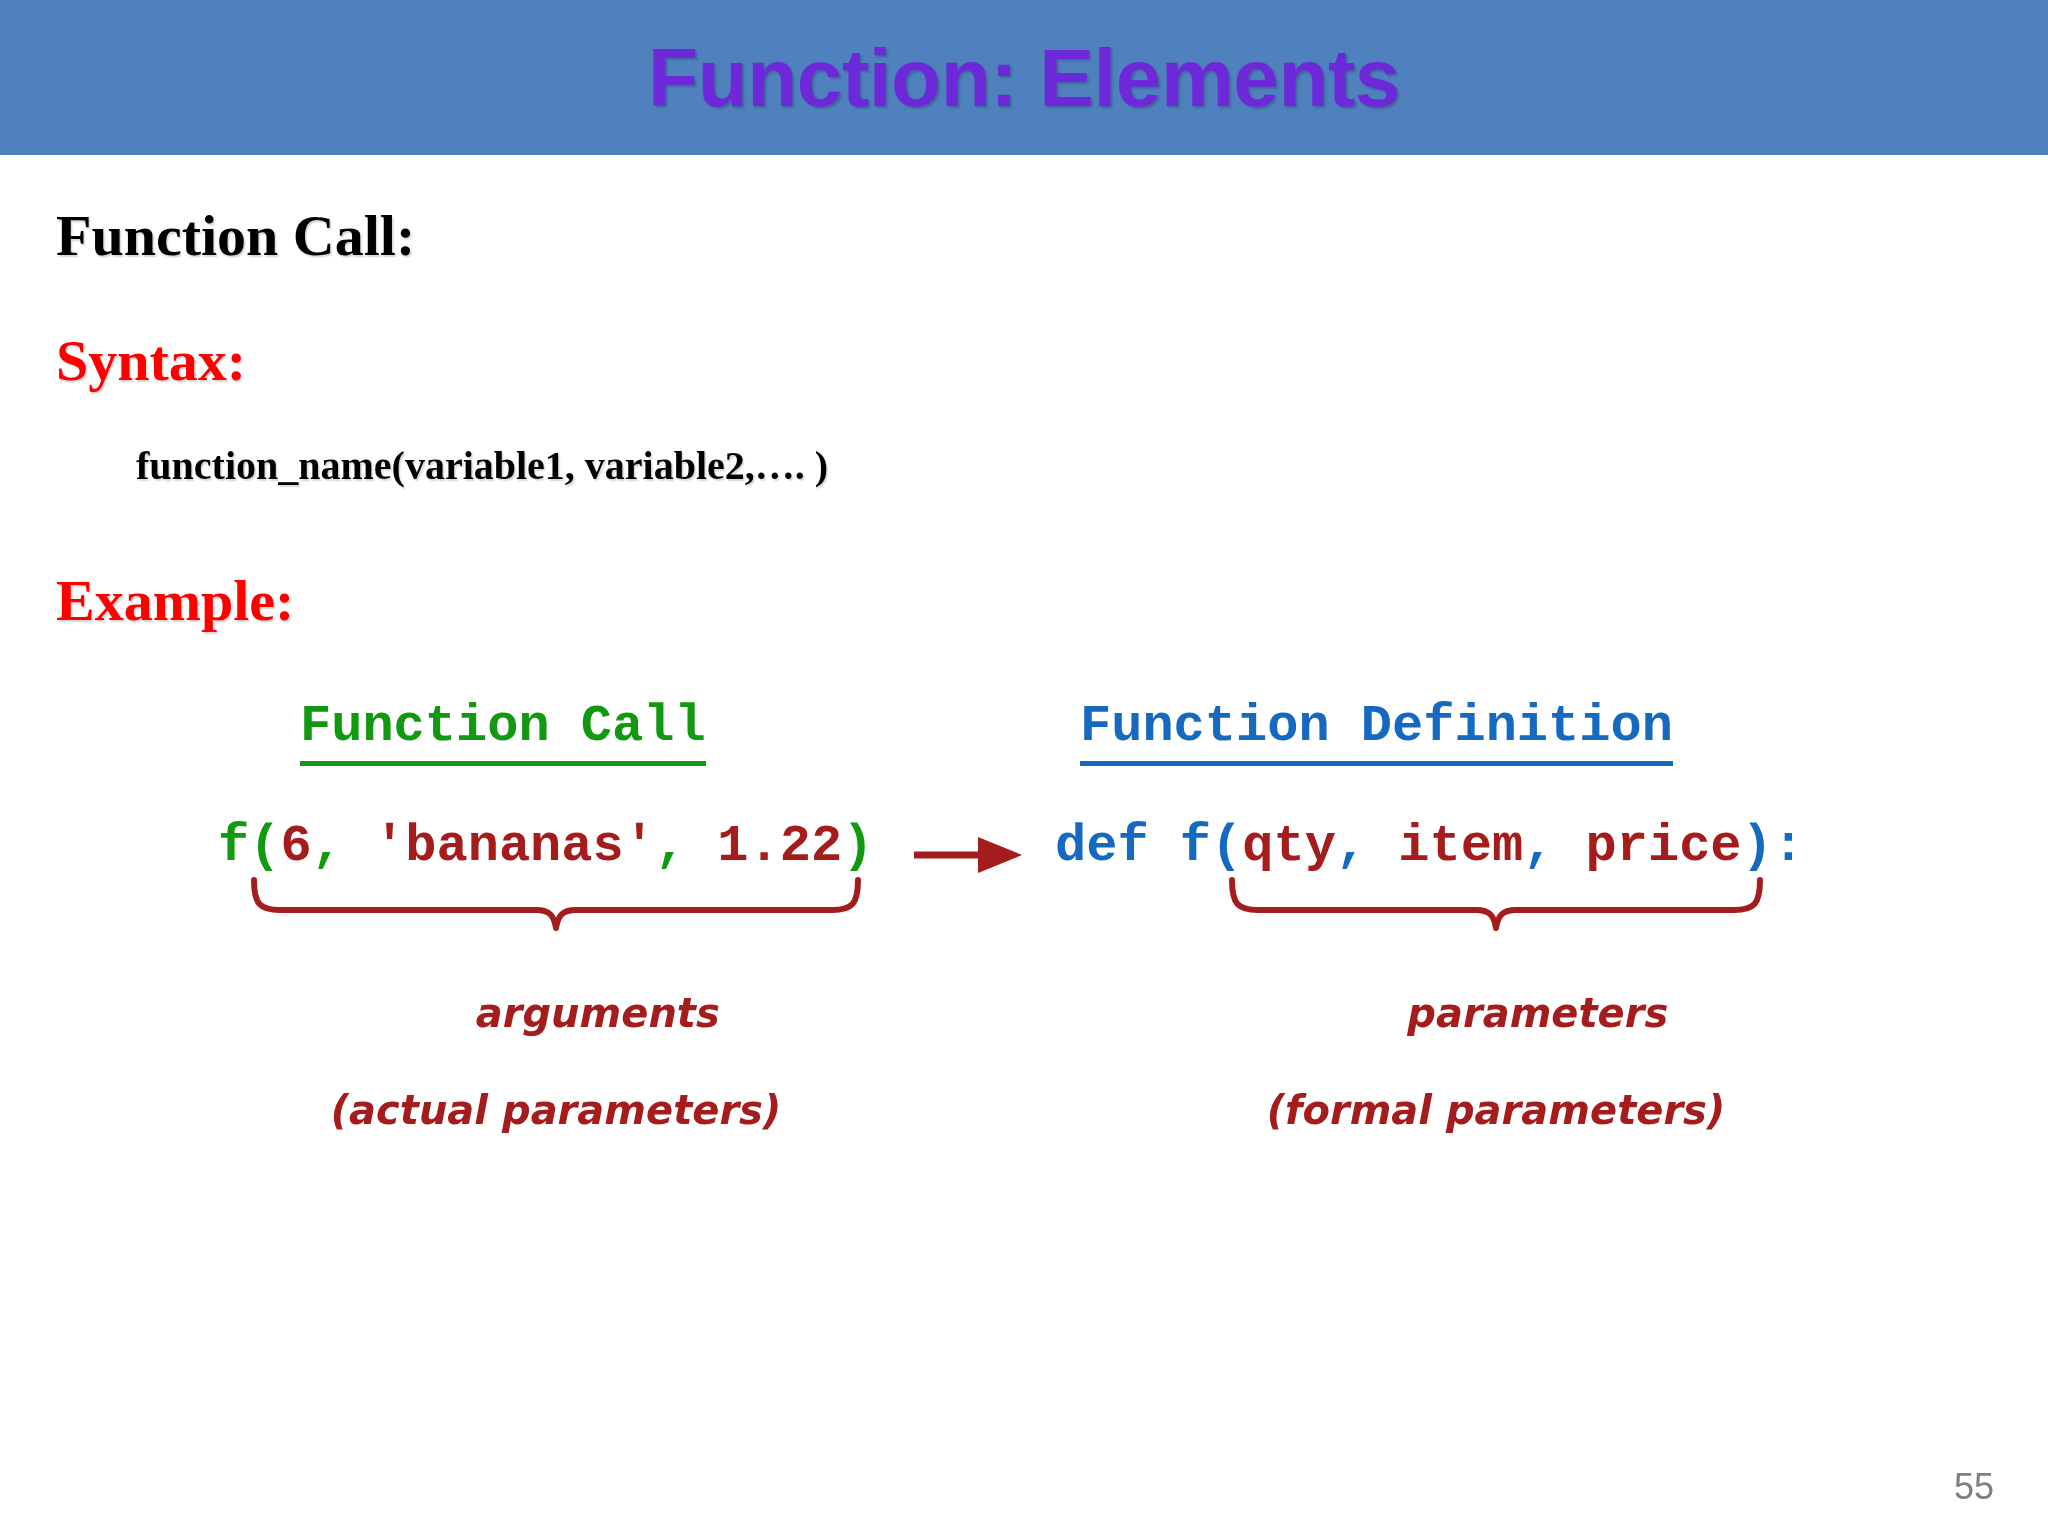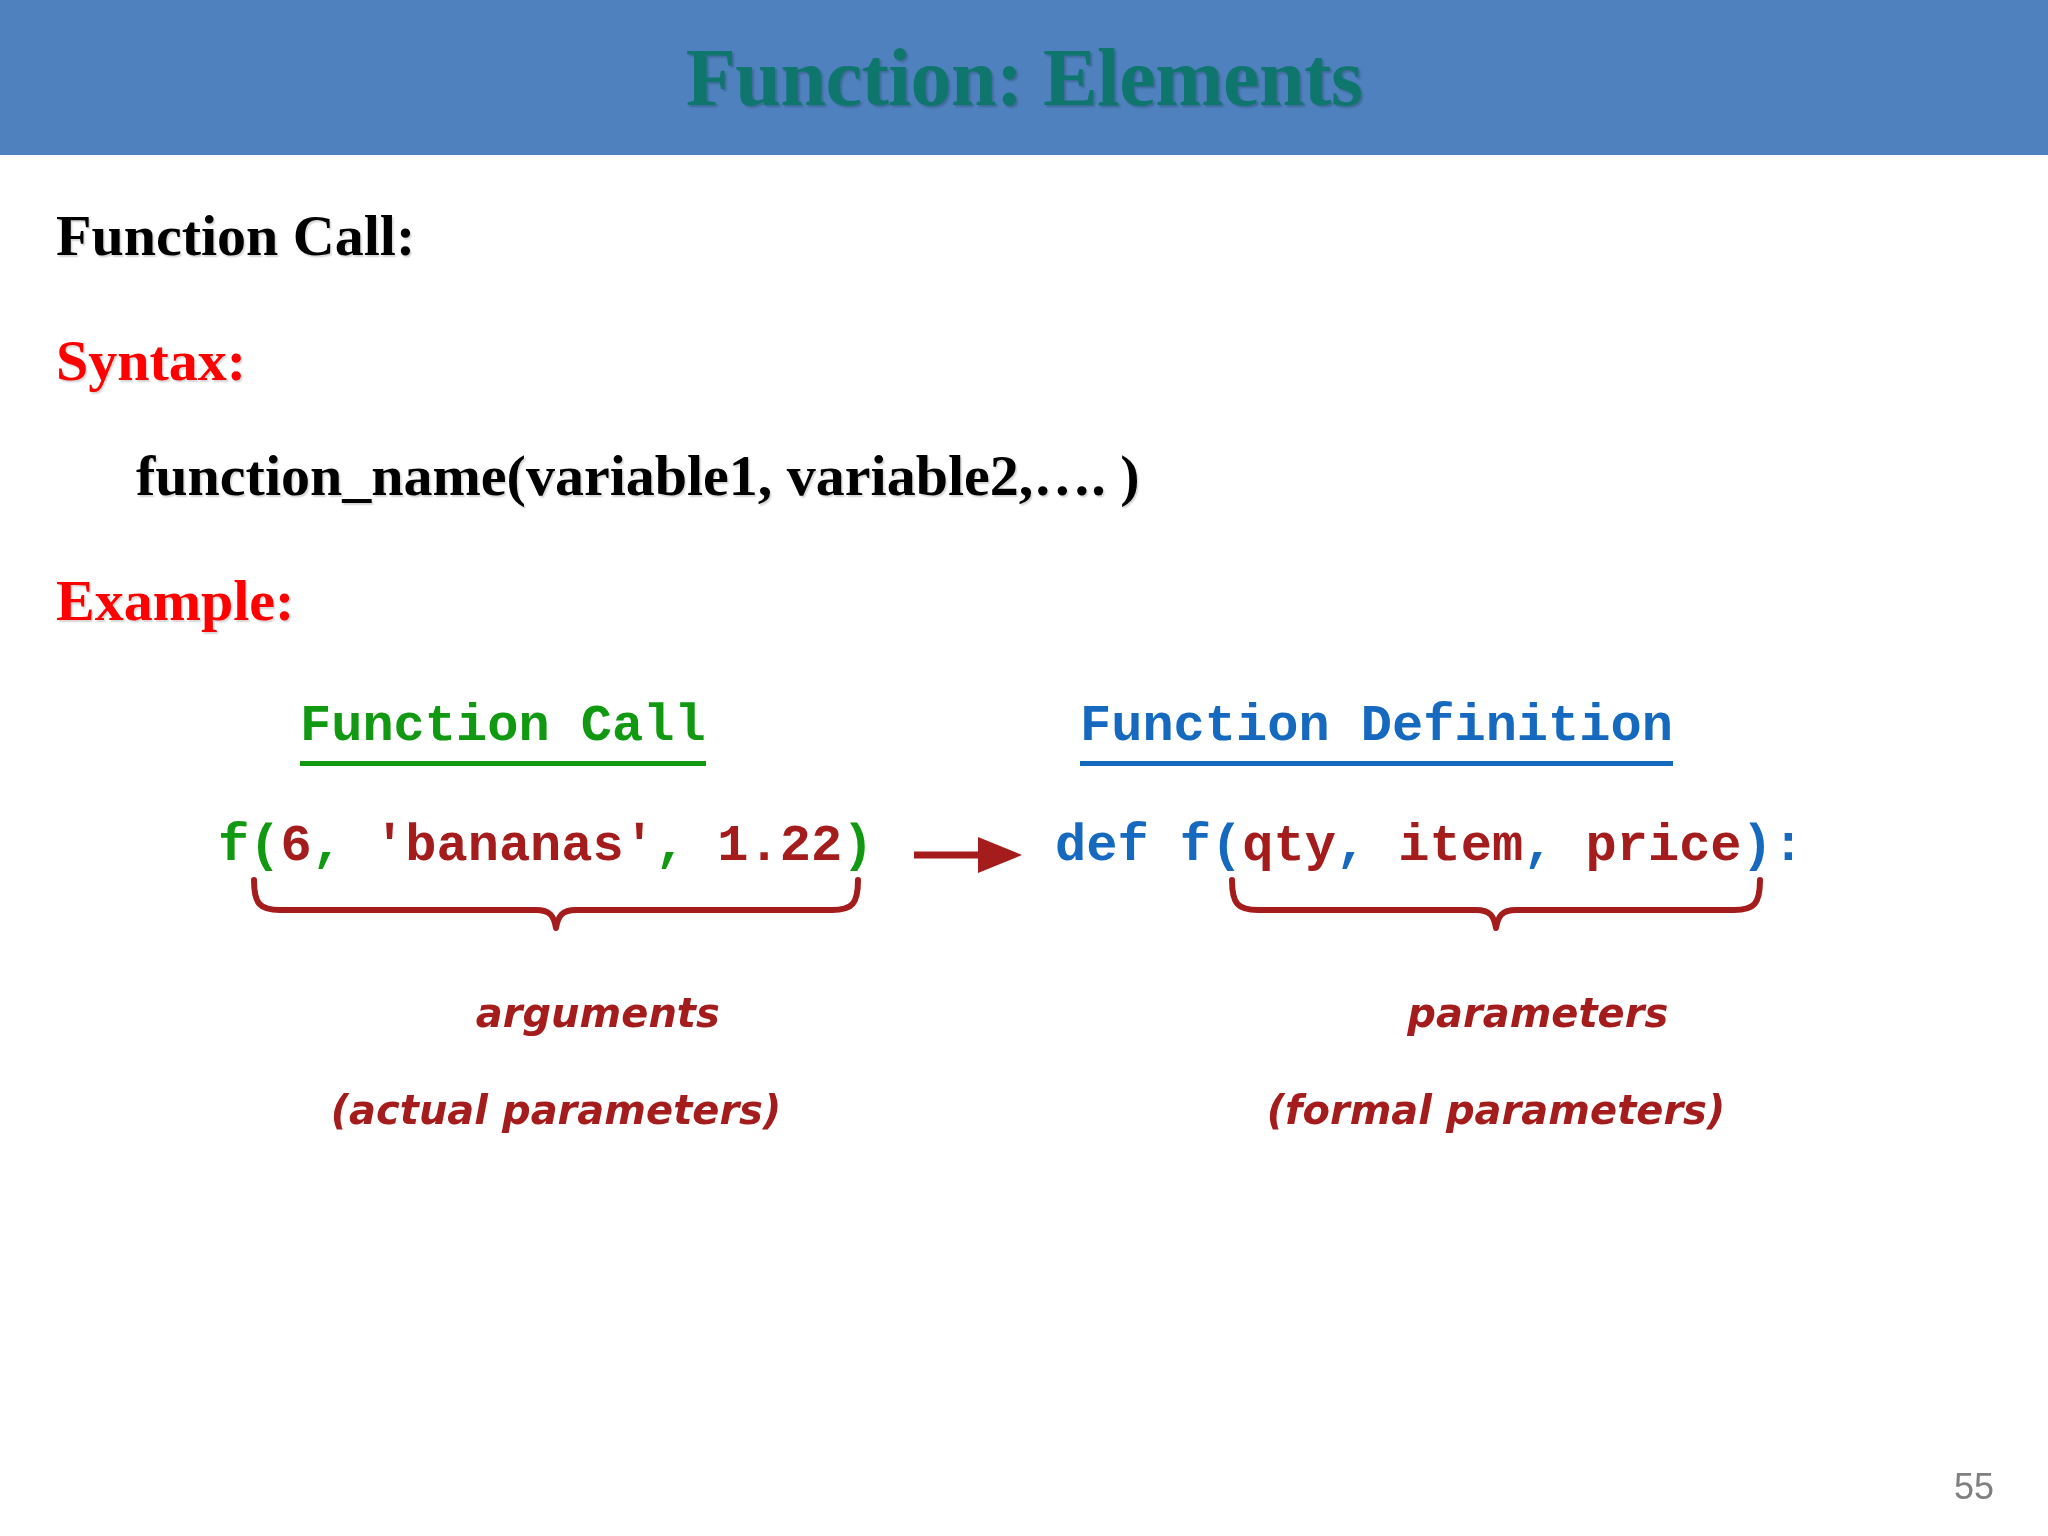--- a/index.html
+++ b/index.html
@@ -27,22 +27,22 @@
   }
   #title-text {
     position: absolute;
     left: 0;
     top: 0;
     width: 2048px;
     height: 155px;
     display: flex;
     align-items: center;
     justify-content: center;
-    color: #0f766e;
-    font-family: Liberation Serif, serif;
+    color: #6d28d9;
+    font-family: Liberation Sans, sans-serif;
     font-weight: bold;
     font-size: 82px;
     letter-spacing: -0.5px;
     text-shadow: 2px 2px 2px rgba(0,0,0,0.18);
   }
 
   
   .body-line {
     position: absolute;
     font-family: "Liberation Serif", serif;
@@ -59,21 +59,21 @@
   }
   #line-syntax {
     left: 56px;
     top: 305px;
     font-size: 58px;
     color: #FF0000;
   }
   #line-syntax-body {
     left: 136px;
     top: 420px;
-    font-size: 58px;
+    font-size: 40px;
     color: #000000;
   }
   #line-example {
     left: 56px;
     top: 545px;
     font-size: 58px;
     color: #FF0000;
   }
 
   

